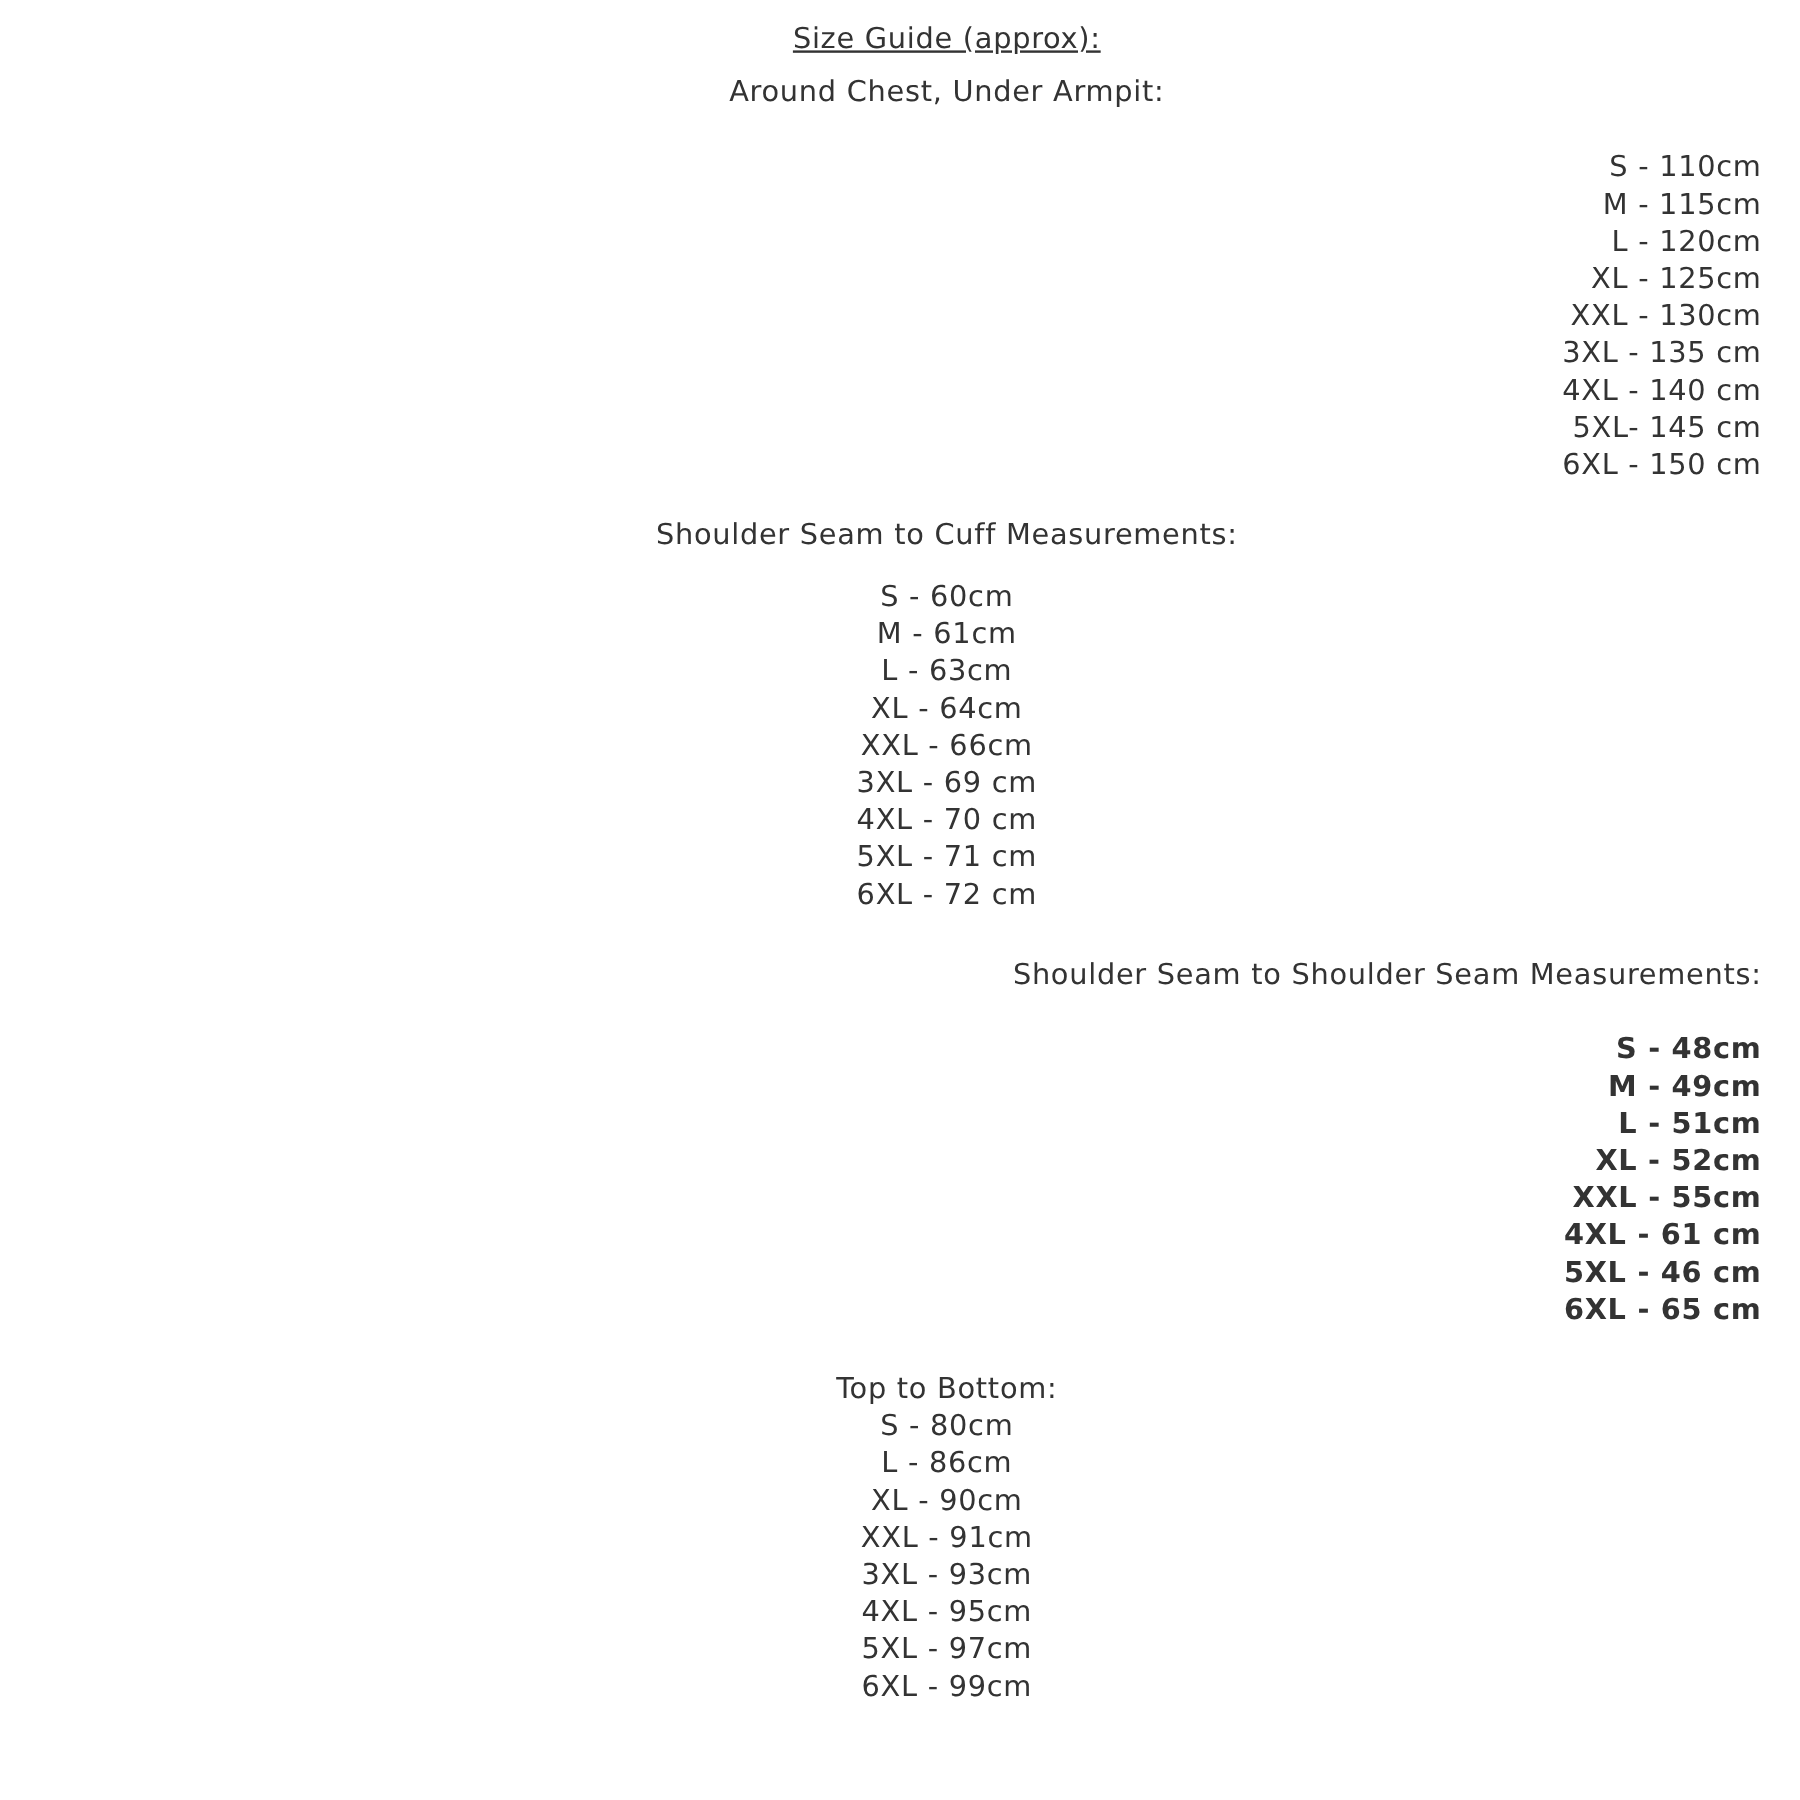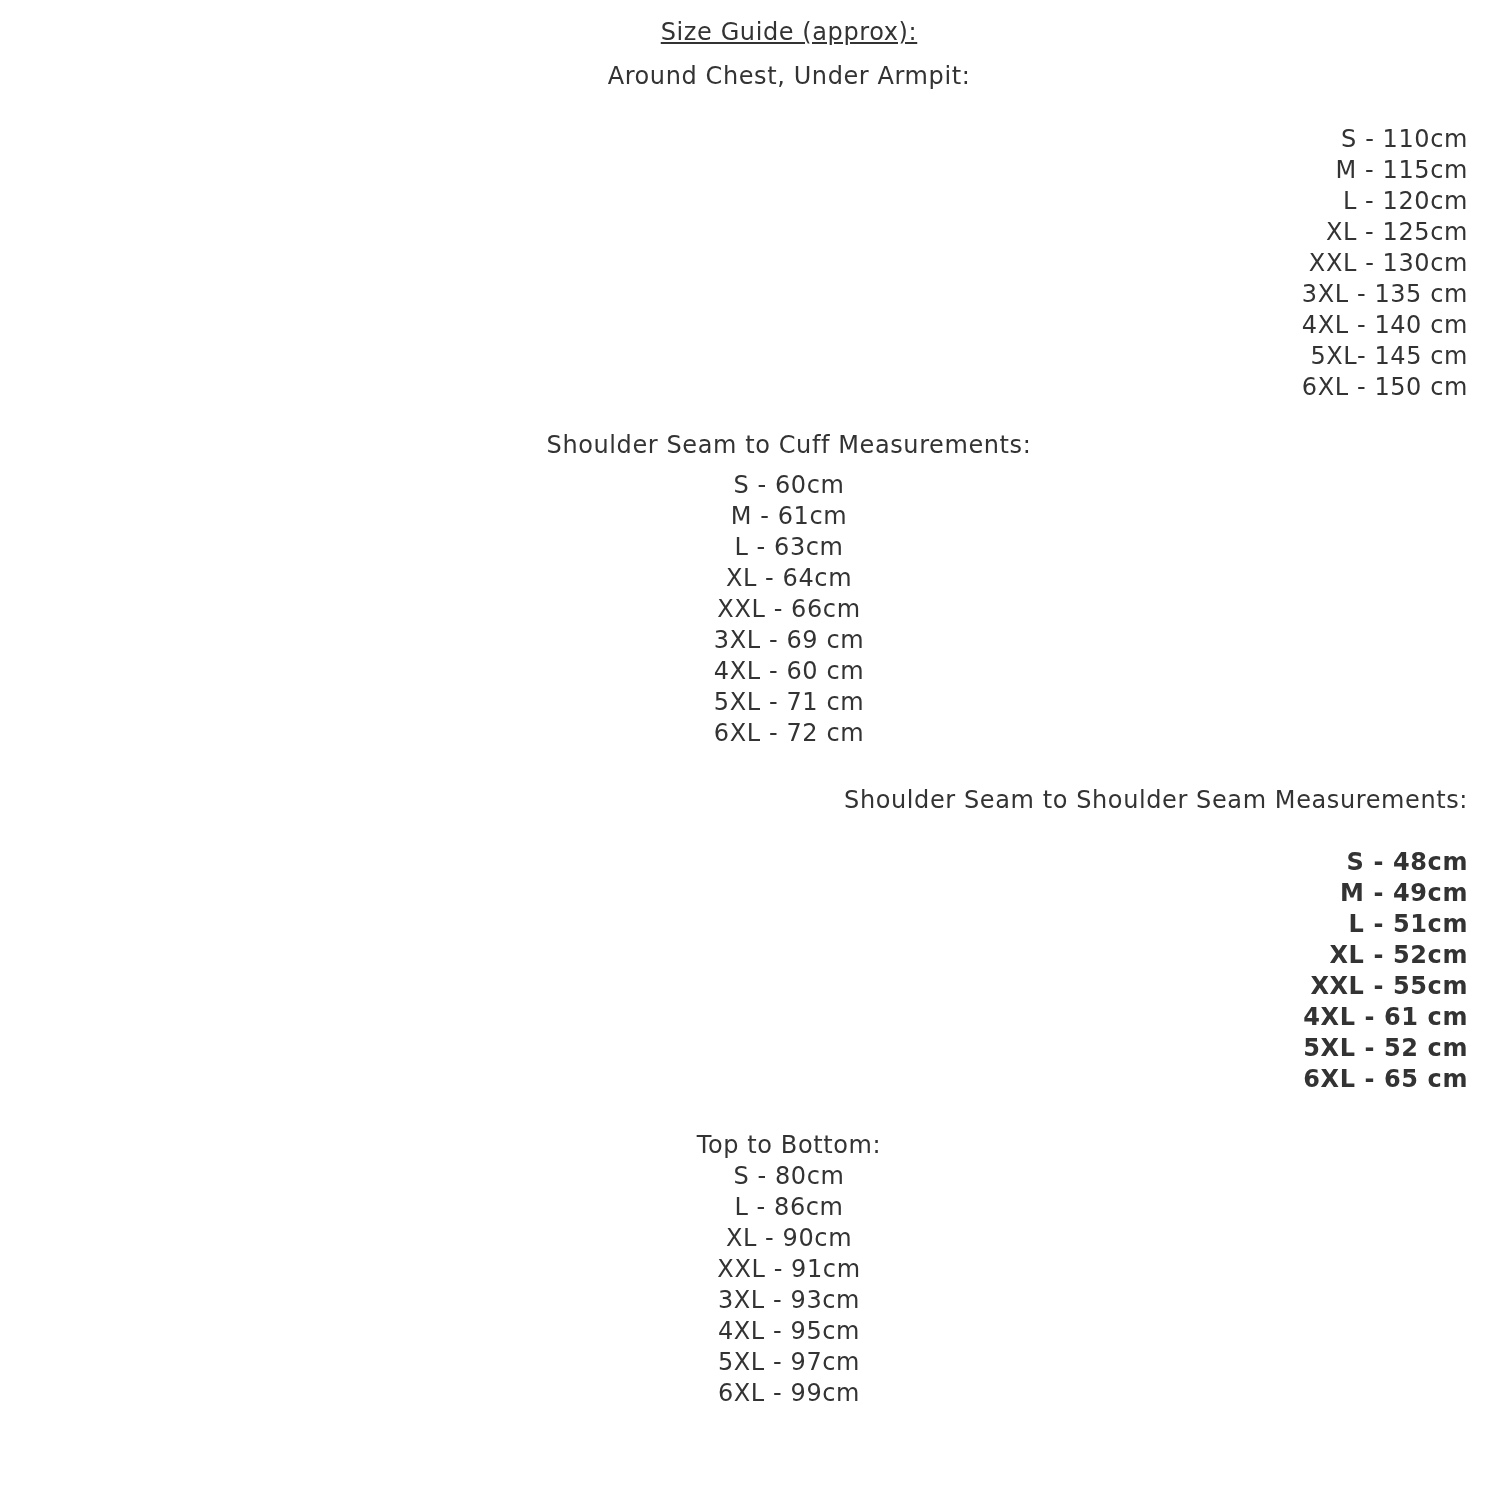--- a/index.html
+++ b/index.html
@@ -28,21 +28,21 @@
     height: 31px;
     white-space: pre;
   }
   .title-text {
     text-decoration: underline;
   }
   
   .section-0 { margin-top: 13px; }
   .section-0 .items { margin-top: 32px; text-align: right; }
   .section-1 { margin-top: 27px; }
-  .section-1 .items { margin-top: 9px; }
+  .section-1 .items { margin-top: 21px; }
   .section-2 { margin-top: 36px; text-align: right; }
   .section-2 .items { margin-top: 31px; font-weight: bold; }
   .section-3 { margin-top: 35px; }
   .section-3 .items { margin-top: 0; }
 </style>
 </head>
 <body style="--bg: #ffffff; --fg: #333333;">
 
 <div class="doc">
   <div class="line"><span class="title-text">Size Guide (approx):</span></div>
@@ -63,35 +63,35 @@
       </div>
       <div class="section section-1">
         <div class="line heading">Shoulder Seam to Cuff Measurements:</div>
         <div class="items">
           <div class="line">S - 60cm</div>
           <div class="line">M - 61cm</div>
           <div class="line">L - 63cm</div>
           <div class="line">XL - 64cm</div>
           <div class="line">XXL - 66cm</div>
           <div class="line">3XL - 69 cm</div>
-          <div class="line">4XL - 60 cm</div>
+          <div class="line">4XL - 70 cm</div>
           <div class="line">5XL - 71 cm</div>
           <div class="line">6XL - 72 cm</div>
         </div>
       </div>
       <div class="section section-2">
         <div class="line heading">Shoulder Seam to Shoulder Seam Measurements:</div>
         <div class="items">
           <div class="line">S - 48cm</div>
           <div class="line">M - 49cm</div>
           <div class="line">L - 51cm</div>
           <div class="line">XL - 52cm</div>
           <div class="line">XXL - 55cm</div>
           <div class="line">4XL - 61 cm</div>
-          <div class="line">5XL - 52 cm</div>
+          <div class="line">5XL - 46 cm</div>
           <div class="line">6XL - 65 cm</div>
         </div>
       </div>
       <div class="section section-3">
         <div class="line heading">Top to Bottom:</div>
         <div class="items">
           <div class="line">S - 80cm</div>
           <div class="line">L - 86cm</div>
           <div class="line">XL - 90cm</div>
           <div class="line">XXL - 91cm</div>

